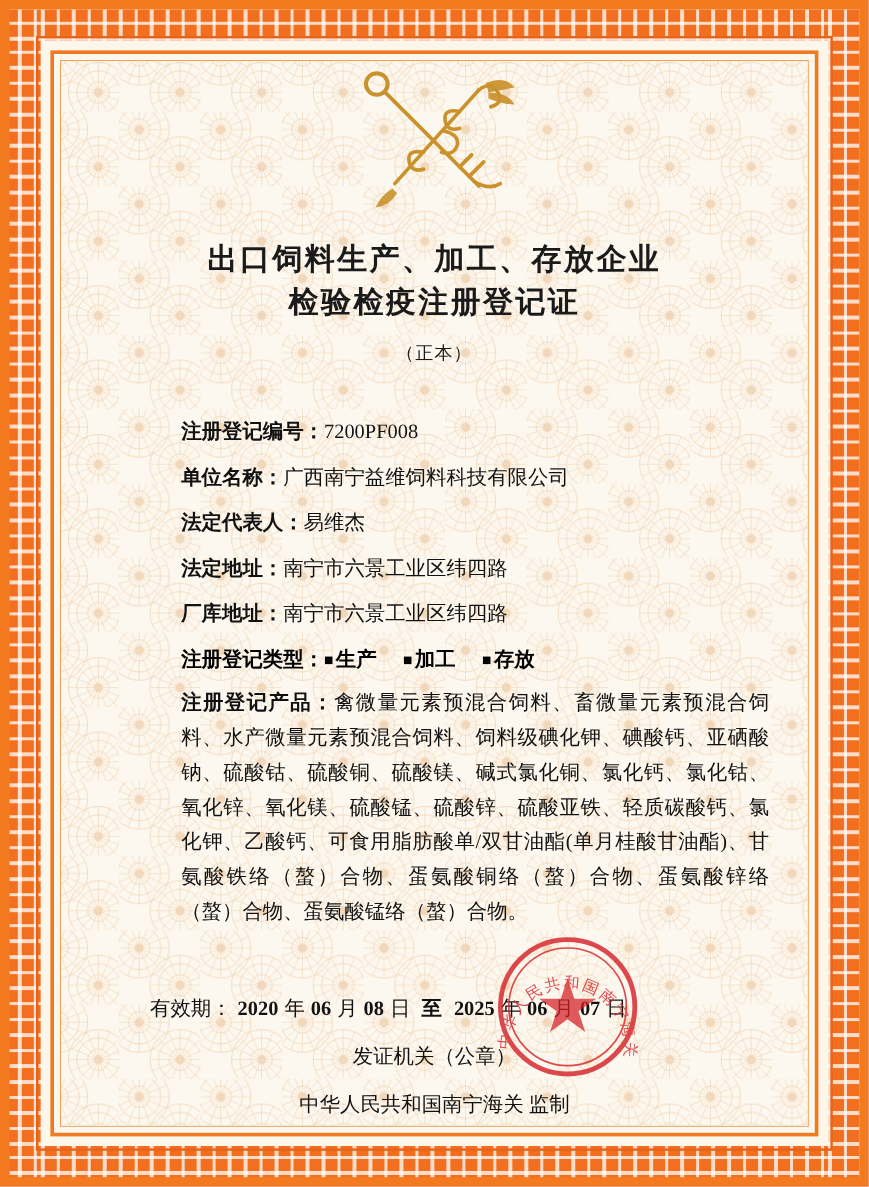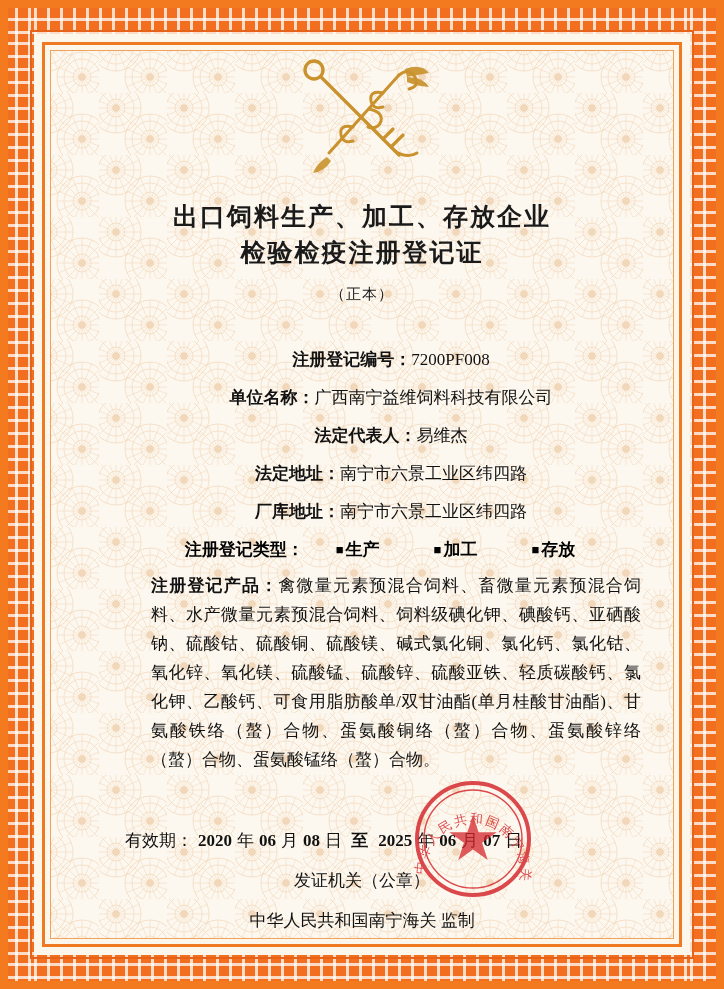--- a/index.html
+++ b/index.html
@@ -122,36 +122,35 @@
   .subtitle {
     margin-top: 14px;
     font-size: 15px;
     color: #1a1a1a;
     letter-spacing: 1px;
   }
   .fields {
     position: absolute;
     left: 100px; top: 290px;
     width: 480px;
-    text-align: center;
   }
   .field-row {
     font-size: 17px;
     color: #111;
     line-height: 38px;
     white-space: nowrap;
   }
   .field-label { font-weight: 600; }
   .field-value { }
   .types {
     font-size: 17px;
     line-height: 38px;
     white-space: nowrap;
   }
-  .type-item { margin-right: 22px; font-weight: 600; margin-left: 32px; }
+  .type-item { margin-right: 22px; font-weight: 600; }
   .chk { font-size: 13px; position: relative; top: -1px; margin-right: 2px; }
   .products {
     position: absolute;
     left: 100px;
     top: 520px;
     width: 490px;
     font-size: 17px;
     line-height: 29px;
     text-align: justify;
     color: #111;

